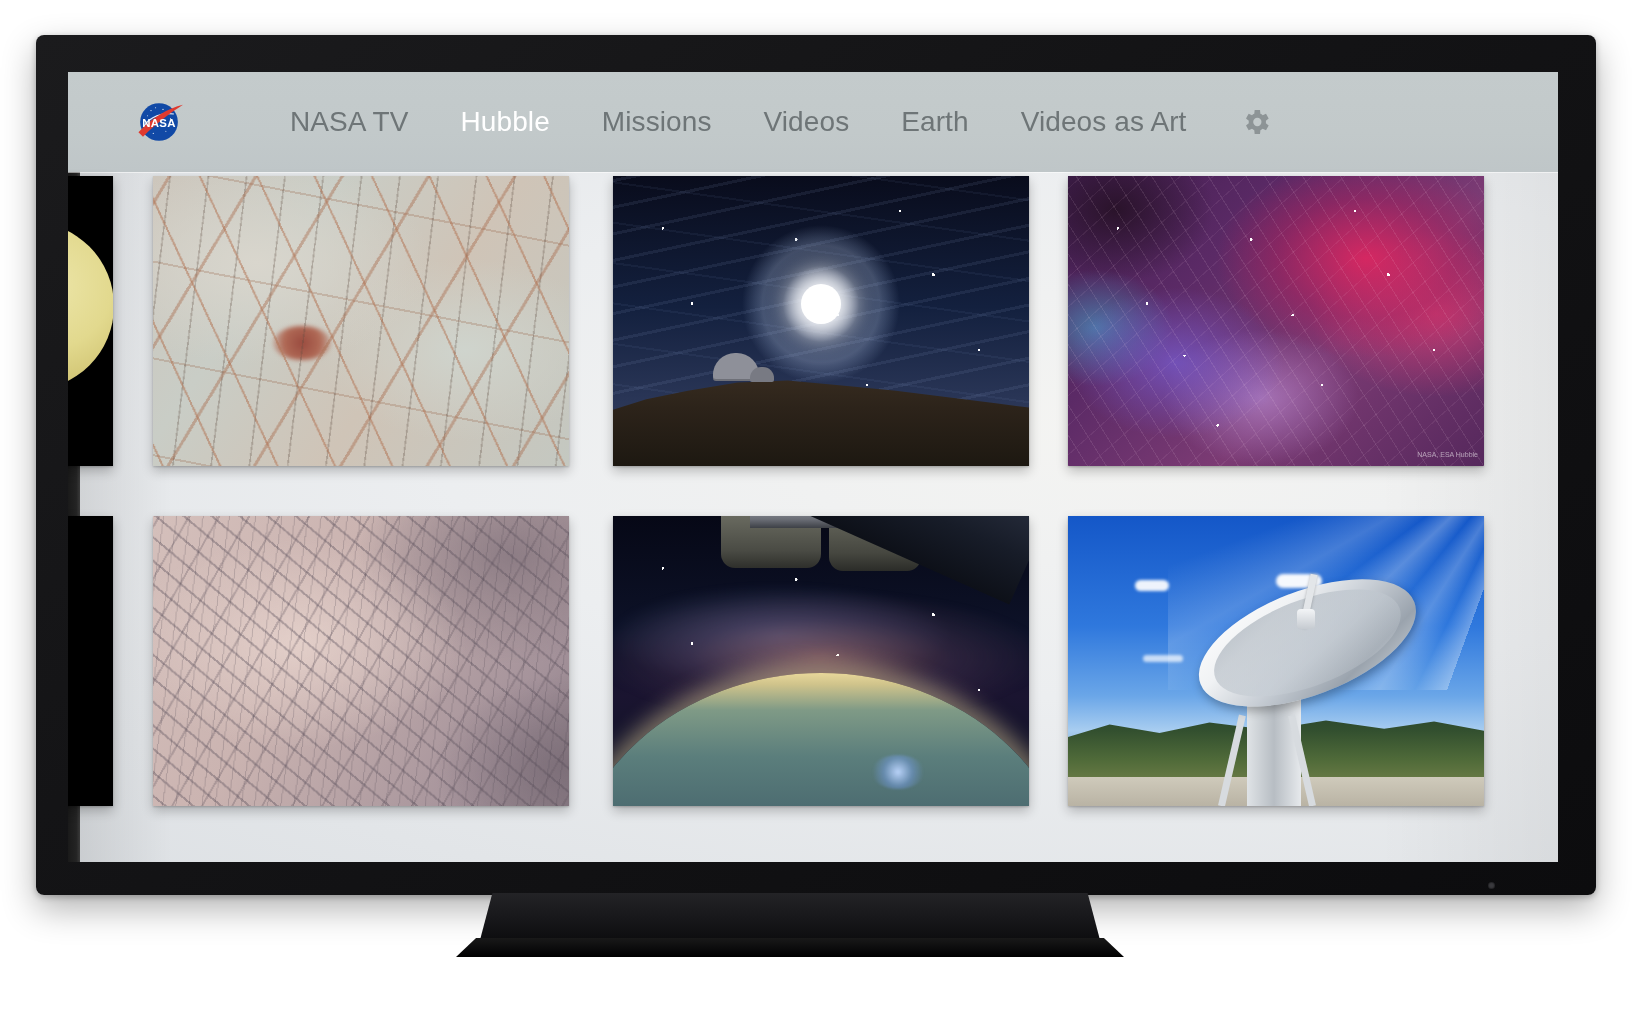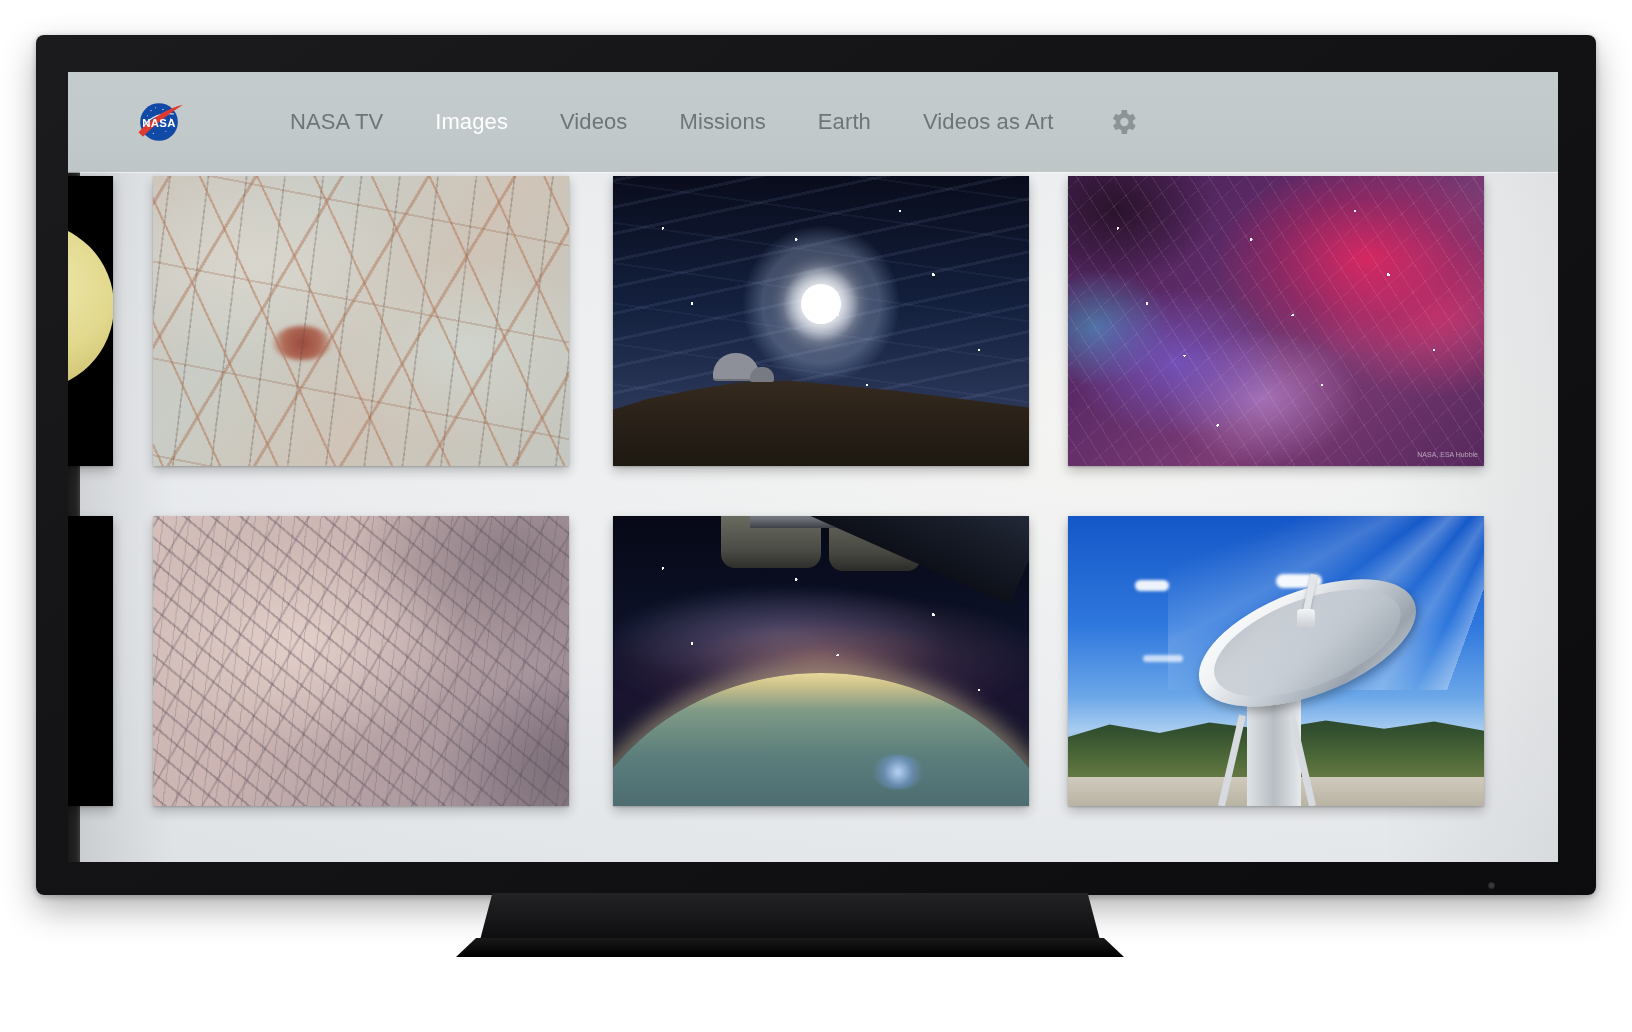--- a/index.html
+++ b/index.html
@@ -41,21 +41,21 @@
   .left-gutter{position:absolute;left:0;top:0;width:12px;height:100%;
                background:linear-gradient(90deg,#1a1a1a 0%,#242424 70%,#3a3a3a 100%);}
 
   
   .navbar{position:absolute;left:0;top:0;width:100%;height:100px;
           background:linear-gradient(180deg,#c4cbcc 0%,#c2c9ca 60%,#bfc6c8 100%);
           display:flex;align-items:center;
           box-shadow:0 1px 0 rgba(255,255,255,.55);}
   .nav-logo{margin-left:62px;width:58px;height:48px;flex:0 0 auto;}
   .nav-items{display:flex;align-items:center;margin-left:76px;gap:0;}
-  .nav-item{font-size:22px;color:#6e7577;padding:4px 26px;white-space:nowrap;
+  .nav-item{font-size:28px;color:#6e7577;padding:4px 26px;white-space:nowrap;
             letter-spacing:.1px;}
   .nav-item.active{color:#ffffff;}
   .nav-gear{margin-left:24px;width:40px;height:40px;display:flex;align-items:center;
             justify-content:center;}
 
   
   .grid{position:absolute;left:0;top:100px;width:100%;height:690px;}
   .row{position:absolute;left:0;width:100%;}
   .row1{top:4px;}
   .row2{top:344px;}
@@ -258,23 +258,23 @@
               <circle cx="62" cy="58" r=".9"></circle>
           </g>
           <path d="M24 49 C34 33, 56 25, 76 28" stroke="#ffffff" stroke-width="2.2" fill="none" opacity=".9"></path>
           <path d="M14 60 C38 34, 66 18, 92 12 C70 26, 44 46, 22 68 Z" fill="#e03a2f"></path>
           <text x="50" y="50" text-anchor="middle" font-family="Liberation Sans, sans-serif" font-size="20" font-weight="bold" fill="#ffffff" letter-spacing="0.5">NASA</text>
         </svg>
       </div>
 
       <div class="nav-items">
         <div class="nav-item">NASA TV</div>
-        <div class="nav-item active">Images</div>
+        <div class="nav-item active">Hubble</div>
+        <div class="nav-item">Missions</div>
         <div class="nav-item">Videos</div>
-        <div class="nav-item">Missions</div>
         <div class="nav-item">Earth</div>
         <div class="nav-item">Videos as Art</div>
 
         <div class="nav-gear">
           <svg viewBox="0 0 24 24" width="32" height="32">
             <path fill="#8d9496" d="M19.4 13a7.6 7.6 0 0 0 0-2l2.1-1.6-2-3.5-2.5 1a7.7 7.7 0 0 0-1.7-1L15 3H11l-.3 2.9a7.7 7.7 0 0 0-1.7 1l-2.5-1-2 3.5L6.6 11a7.6 7.6 0 0 0 0 2l-2.1 1.6 2 3.5 2.5-1c.5.4 1.1.8 1.7 1L11 21h4l.3-2.9c.6-.2 1.2-.6 1.7-1l2.5 1 2-3.5L19.4 13z"></path>
             <circle cx="13" cy="12" r="3.1" fill="#c2c9ca"></circle>
           </svg>
         </div>
       </div>

